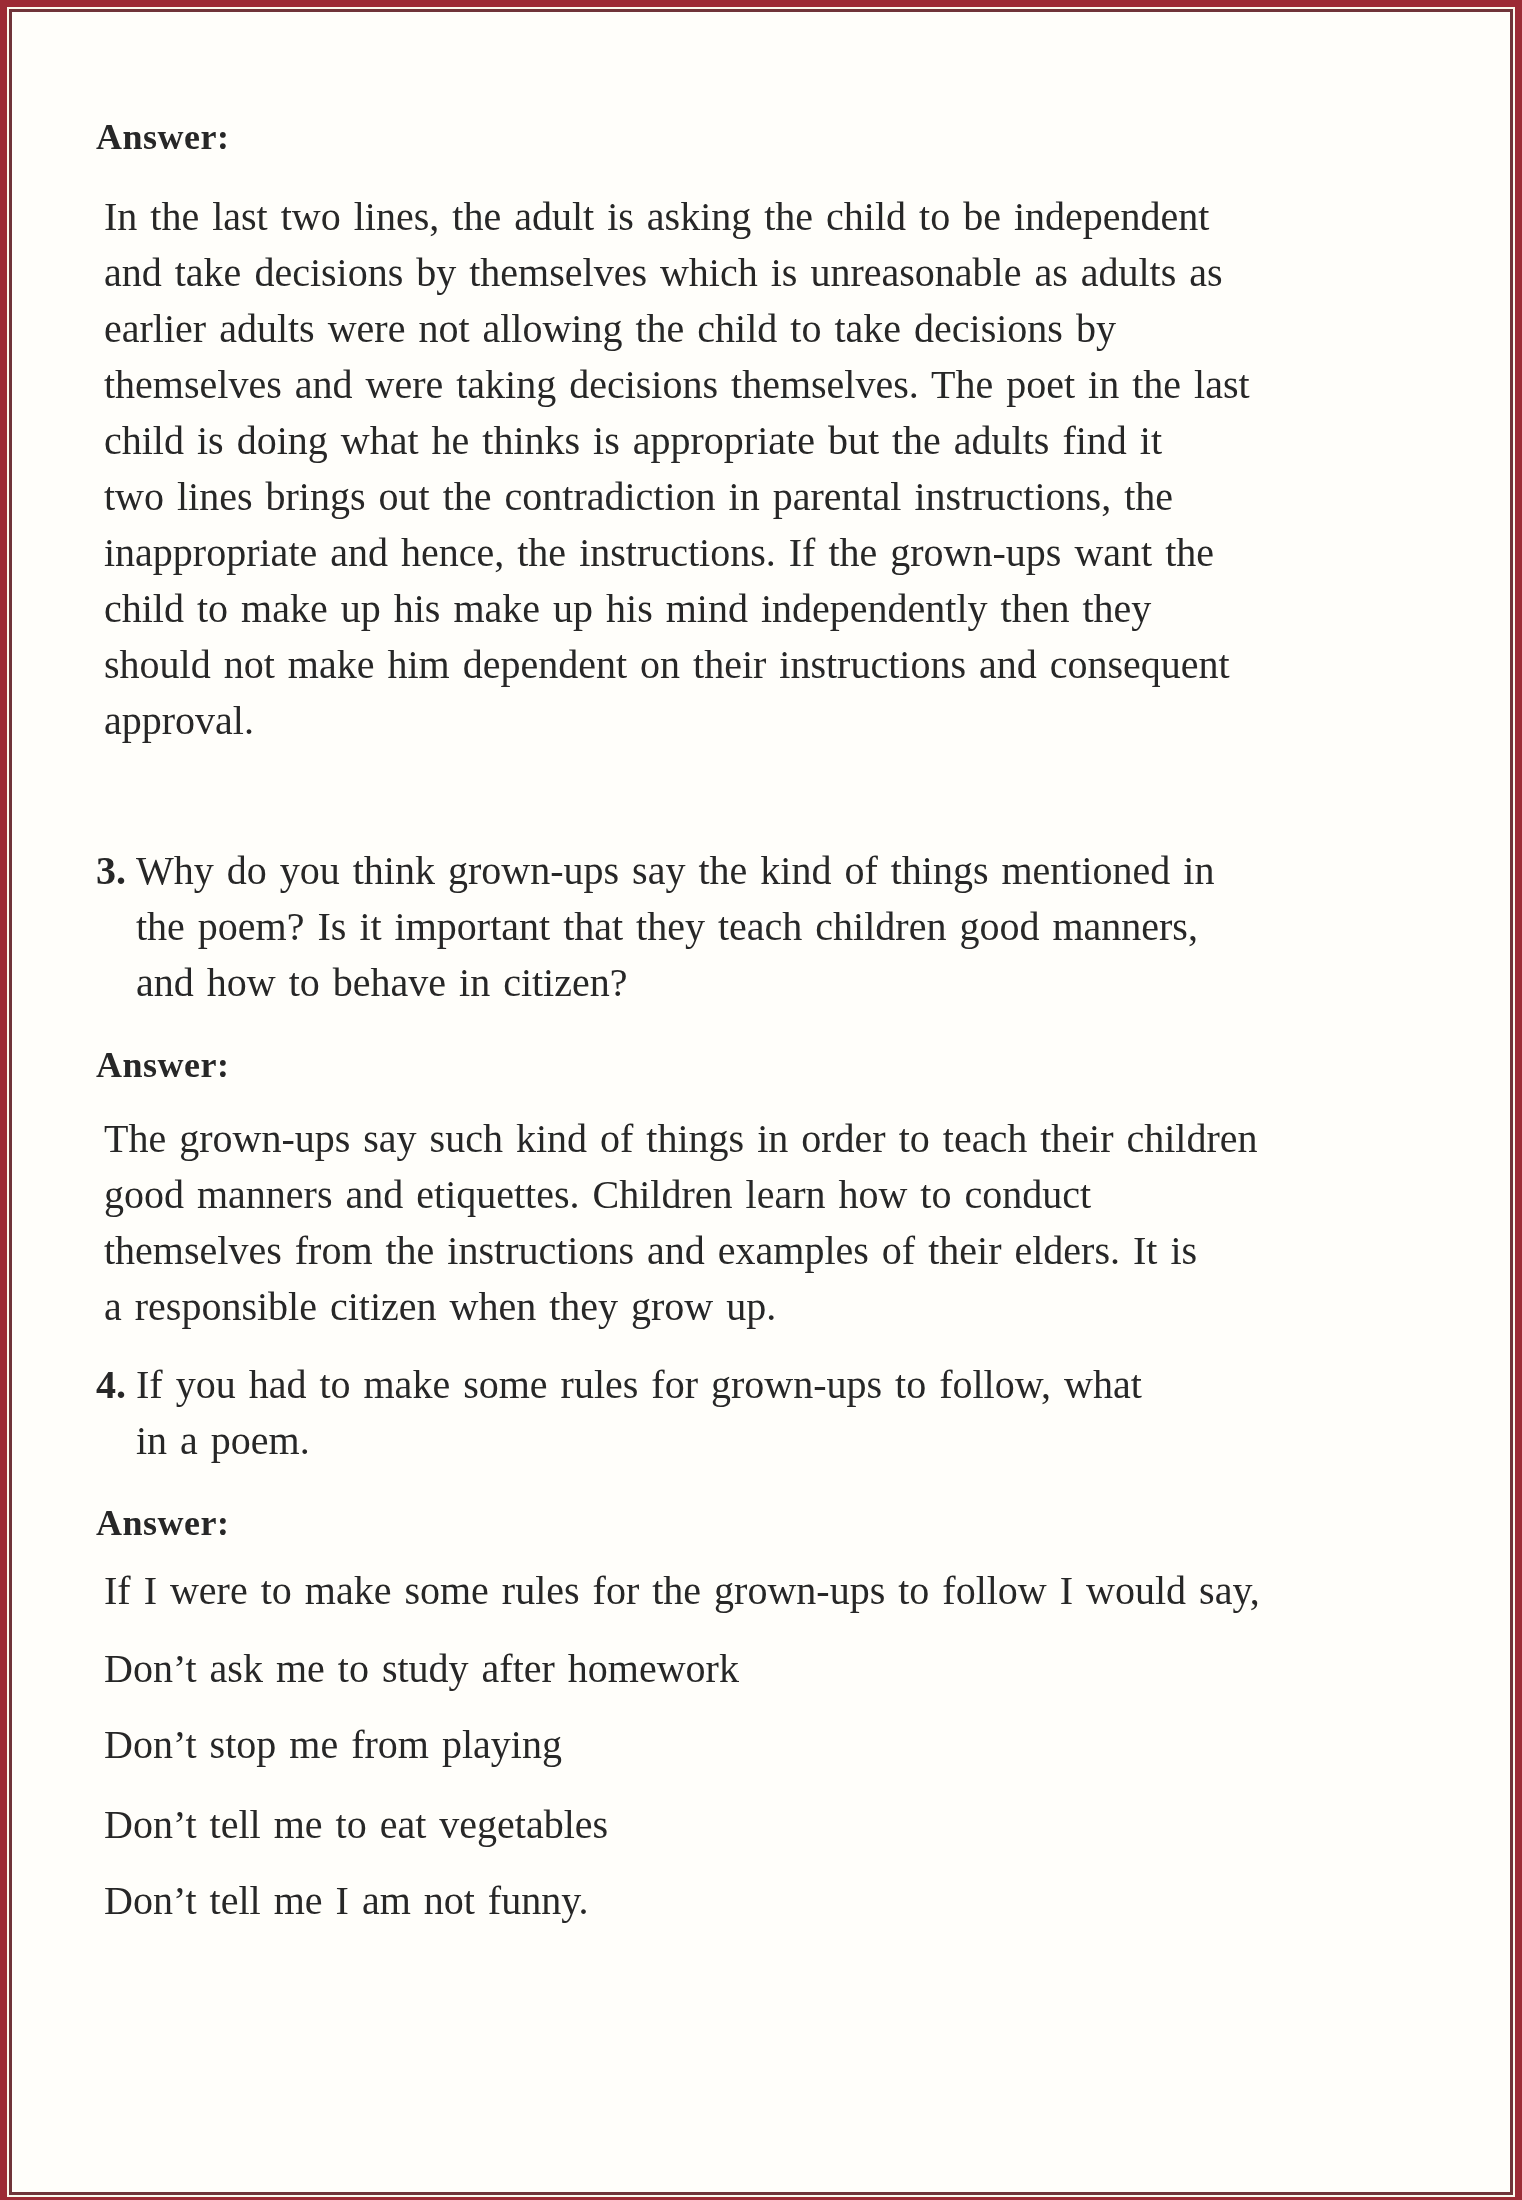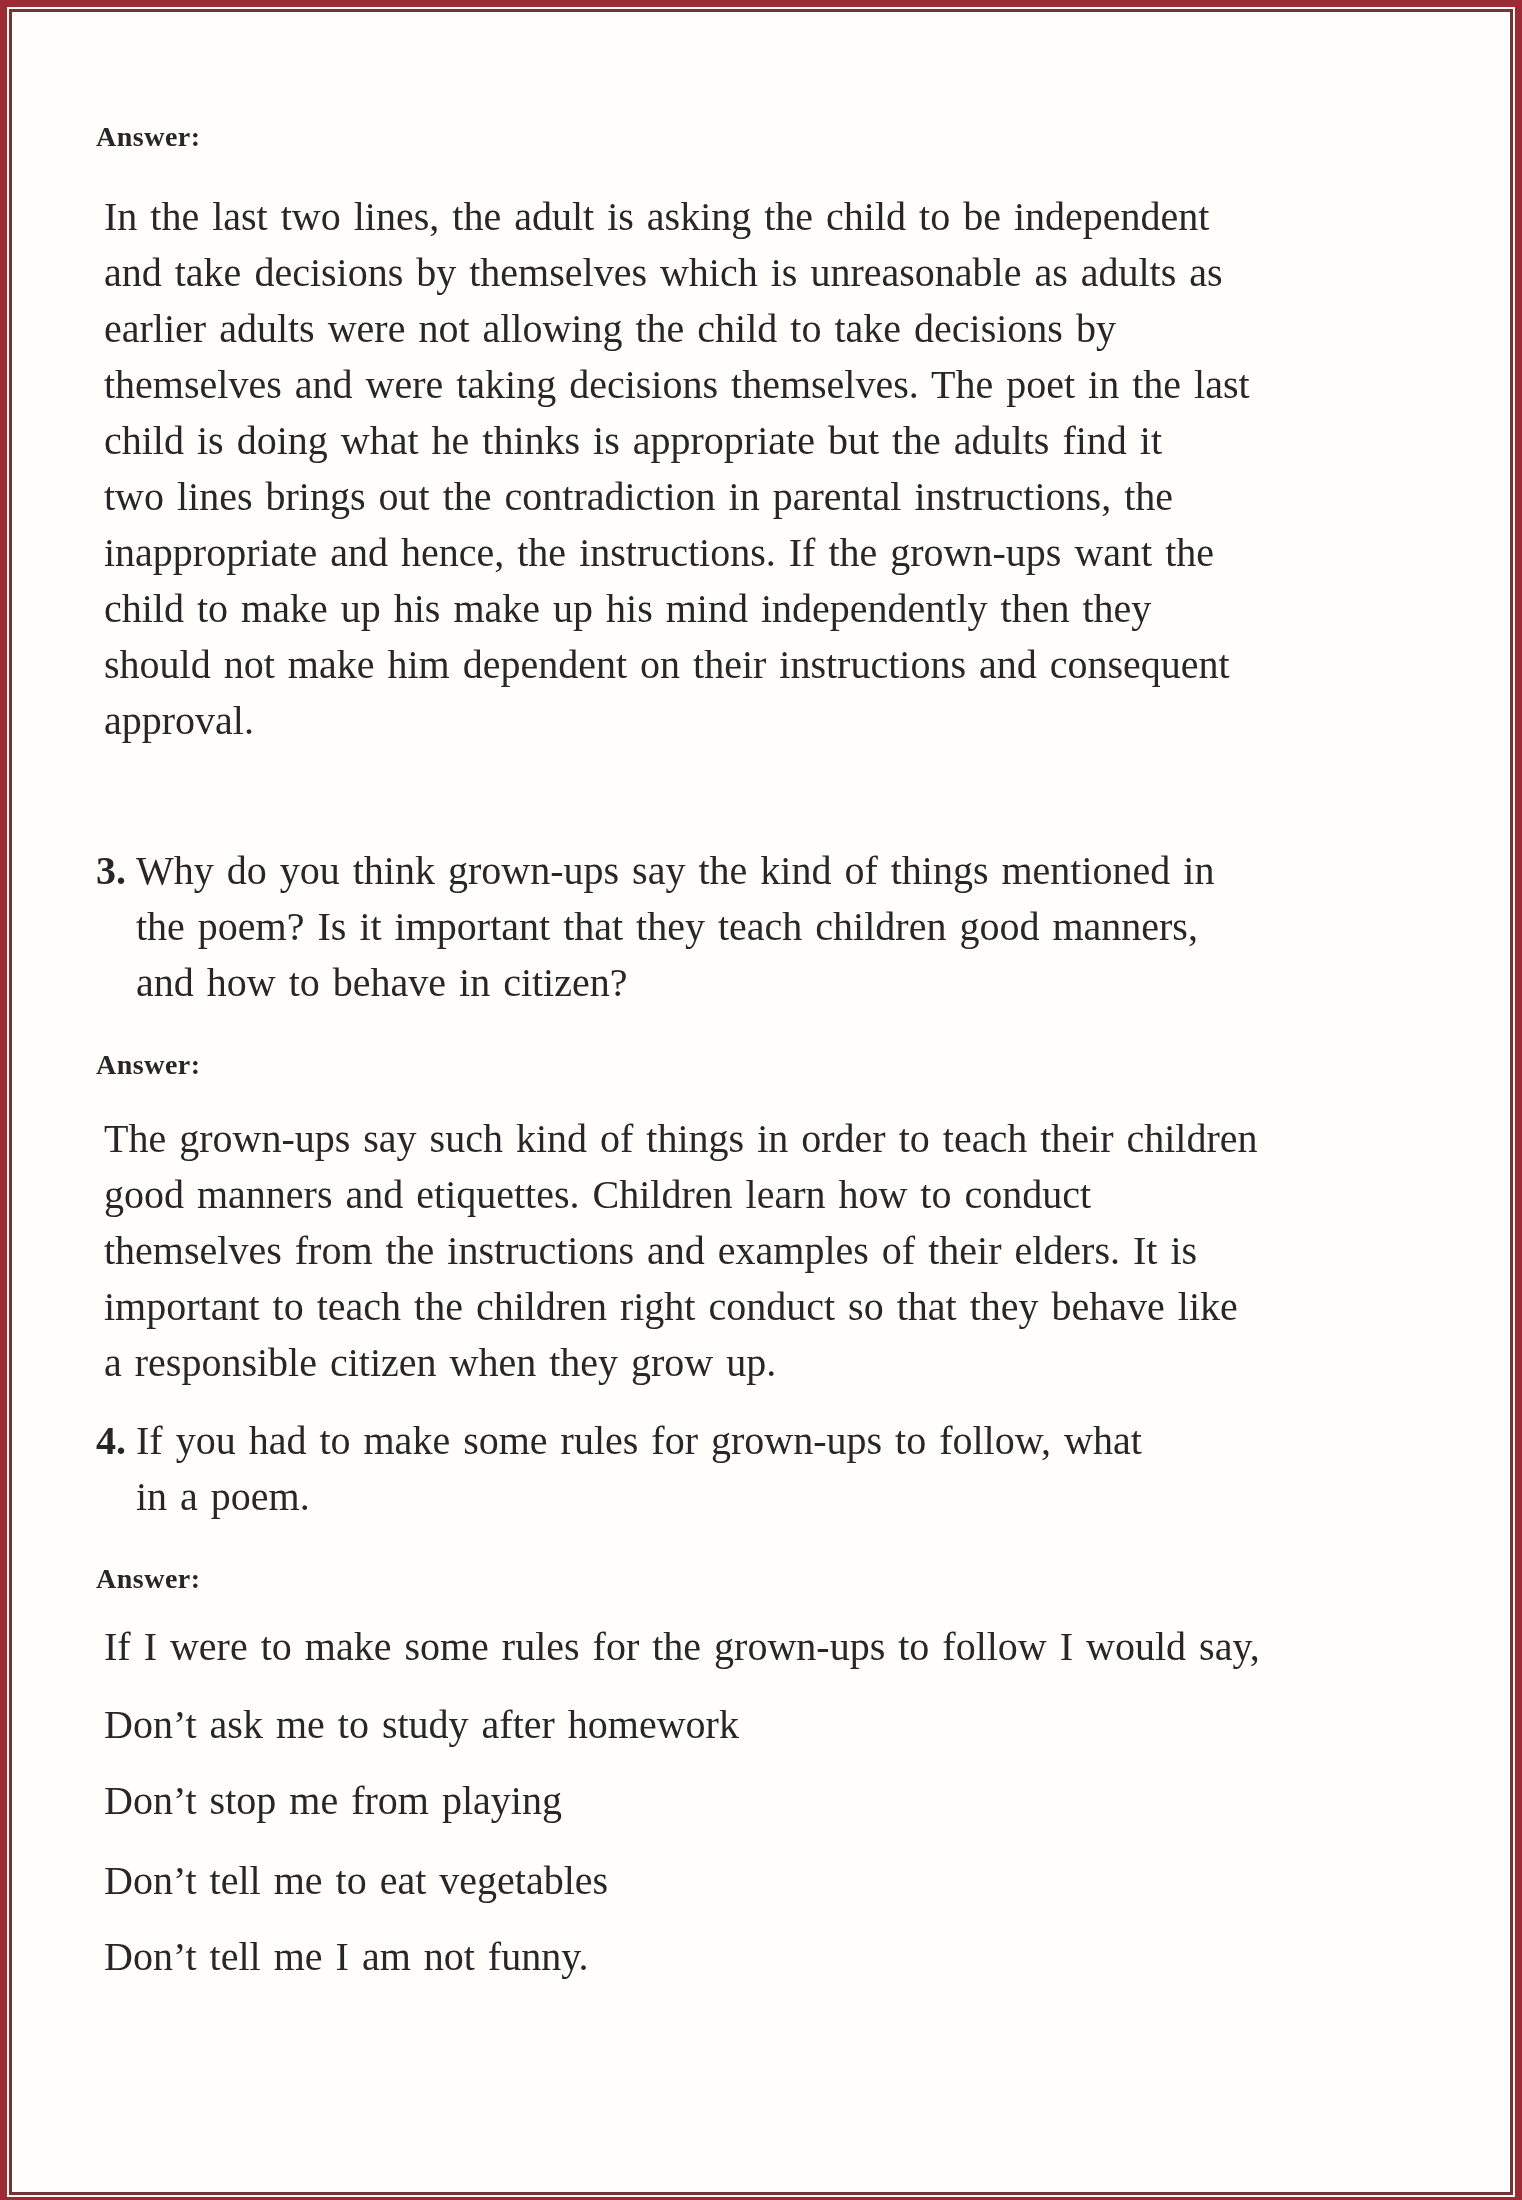--- a/index.html
+++ b/index.html
@@ -24,21 +24,21 @@
     left: 0; top: 0; right: 0; bottom: 0;
     padding: 97px 140px 0 84px;
     color: #272727;
   }
   .doc .line {
     display: block;
     line-height: 56px;
     white-space: nowrap;
   }
   .answer-heading {
-    font-size: 28px;
+    font-size: 36px;
     font-weight: 700;
     line-height: 56px;
     margin: 0;
     letter-spacing: 0.5px;
   }
   .paragraph {
     font-size: 40px;
     margin: 8px;
     word-spacing: 3px;
   }
@@ -90,21 +90,20 @@
         <span class="question-number">3.</span>
         <span class="line">Why do you think grown-ups say the kind of things mentioned in</span>
         <span class="line">the poem? Is it important that they teach children good manners,</span>
         <span class="line">and how to behave in citizen?</span>
       </div>
       <h2 class="answer-heading">Answer:</h2>
       <p class="paragraph">
         <span class="line">The grown-ups say such kind of things in order to teach their children</span>
         <span class="line">good manners and etiquettes. Children learn how to conduct</span>
         <span class="line">themselves from the instructions and examples of their elders. It is</span>
-        <span class="line">important to teach the children right conduct so that they behave like</span>
         <span class="line">a responsible citizen when they grow up.</span>
       </p>
       <div class="question">
         <span class="question-number">4.</span>
         <span class="line">If you had to make some rules for grown-ups to follow, what</span>
         <span class="line">in a poem.</span>
       </div>
       <h2 class="answer-heading">Answer:</h2>
       <p class="paragraph">
         <span class="line">If I were to make some rules for the grown-ups to follow I would say,</span>

